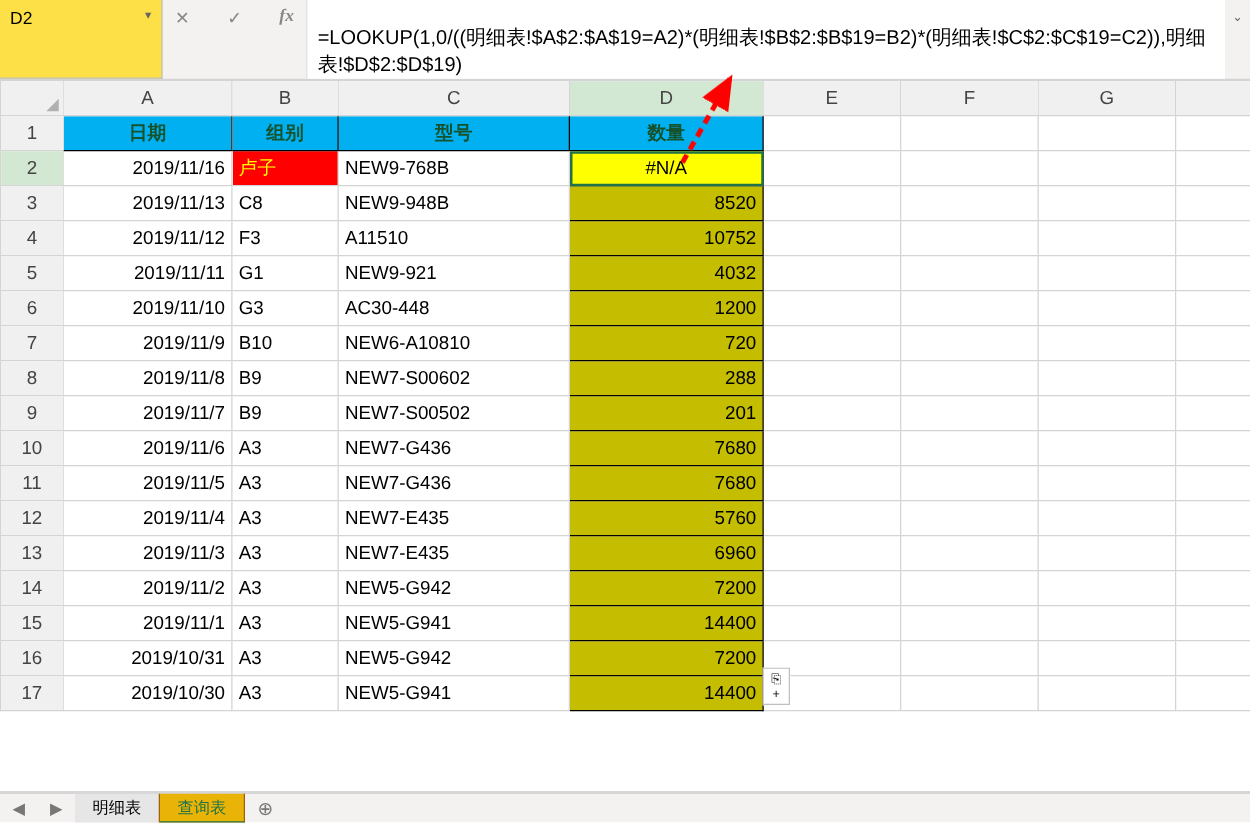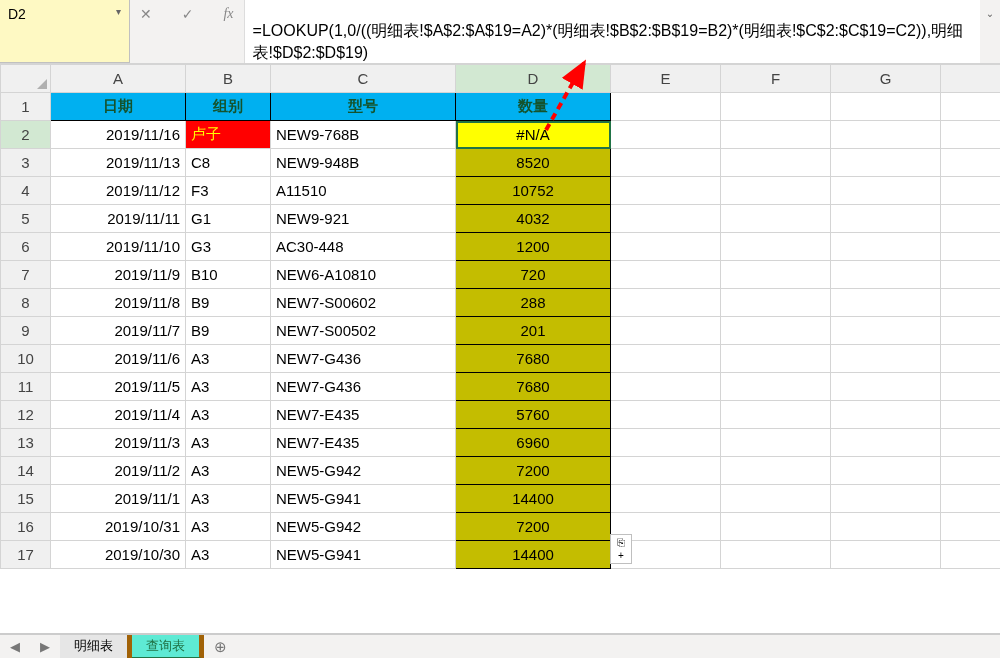--- a/index.html
+++ b/index.html
@@ -16,21 +16,21 @@
     
     .formula-bar {
       display: flex;
       align-items: stretch;
       border-bottom: 1px solid #d4d4d4;
       height: 64px;
       background: #f3f2f1;
     }
     .name-box {
       width: 130px;
-      background: #fef9c3;
+      background: #fde047;
       border: 1px solid #c0c0c0;
       border-top: none;
       border-left: none;
       padding: 6px 8px;
       display: flex;
       align-items: flex-start;
     }
     .name-box-text { flex: 1; }
     .name-box-drop {
       width: 14px;
@@ -39,21 +39,21 @@
       font-size: 10px;
     }
     .fb-controls {
       display: flex;
       align-items: flex-start;
       padding: 6px 4px;
       border-right: 1px solid #ddd;
       gap: 18px;
     }
     .fb-controls span { color: #888; padding: 0 6px; cursor: pointer; }
-    .fx-text { font-style: italic; font-family: "Times New Roman", serif; }
+    .fx-text { font-style: italic; font-family: "Times New Roman", serif; font-weight: bold; }
     .formula-content {
       flex: 1;
       padding: 20px 8px;
       background: #fff;
       border: none;
       font-size: 16px;
       line-height: 22px;
       position: relative;
     }
     .formula-expand {
@@ -148,21 +148,21 @@
     .hdr-cell {
       background: #00b0f0;
       color: #14532d;
       font-weight: bold;
       text-align: center;
       border-color: #000 !important;
     }
     .date-col { text-align: right; }
     .group-col, .model-col { text-align: left; }
     .qty-col {
-      text-align: center;
+      text-align: right;
       background: #c4bd00;
       border-color: #000 !important;
     }
     .red-cell { background: #ff0000; color: #ff0; }
     .yellow-cell { background: #ffff00; margin-top: 48px; }
     .active-cell {
       outline: 2px solid #217346;
       outline-offset: -2px;
       position: relative;
     }
@@ -180,26 +180,26 @@
       display: flex;
       align-items: center;
       height: 24px;
       background: #f3f2f1;
       border-top: 1px solid #ccc;
       font-size: 13px;
     }
     .tab-nav { width: 60px; display:flex; justify-content: space-around; color:#777; }
     .sheet-tab {
       padding: 2px 14px;
-      border-right: 5px solid #a16207;
+      border-right: 1px solid #a16207;
       background: #e6e6e6;
       cursor: pointer;
     }
     .sheet-tab.active {
-      background: #5eead4;
+      background: #eab308;
       border-bottom: 2px solid #217346;
       color: #217346;
       font-weight: normal;
     }
     .add-sheet {
       padding: 2px 10px;
       color: #777;
       font-size: 15px;
     }
 

